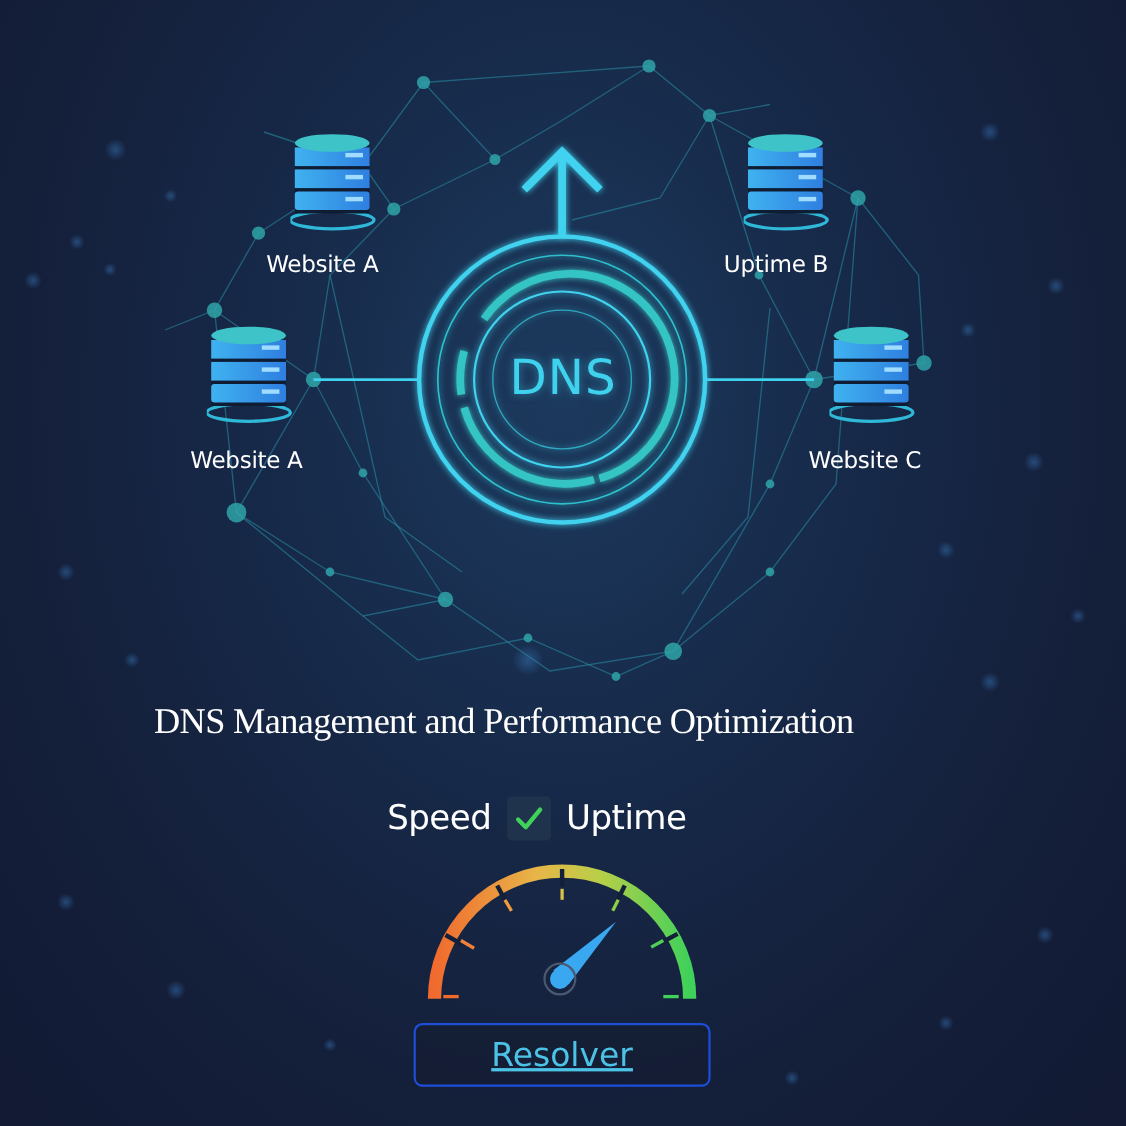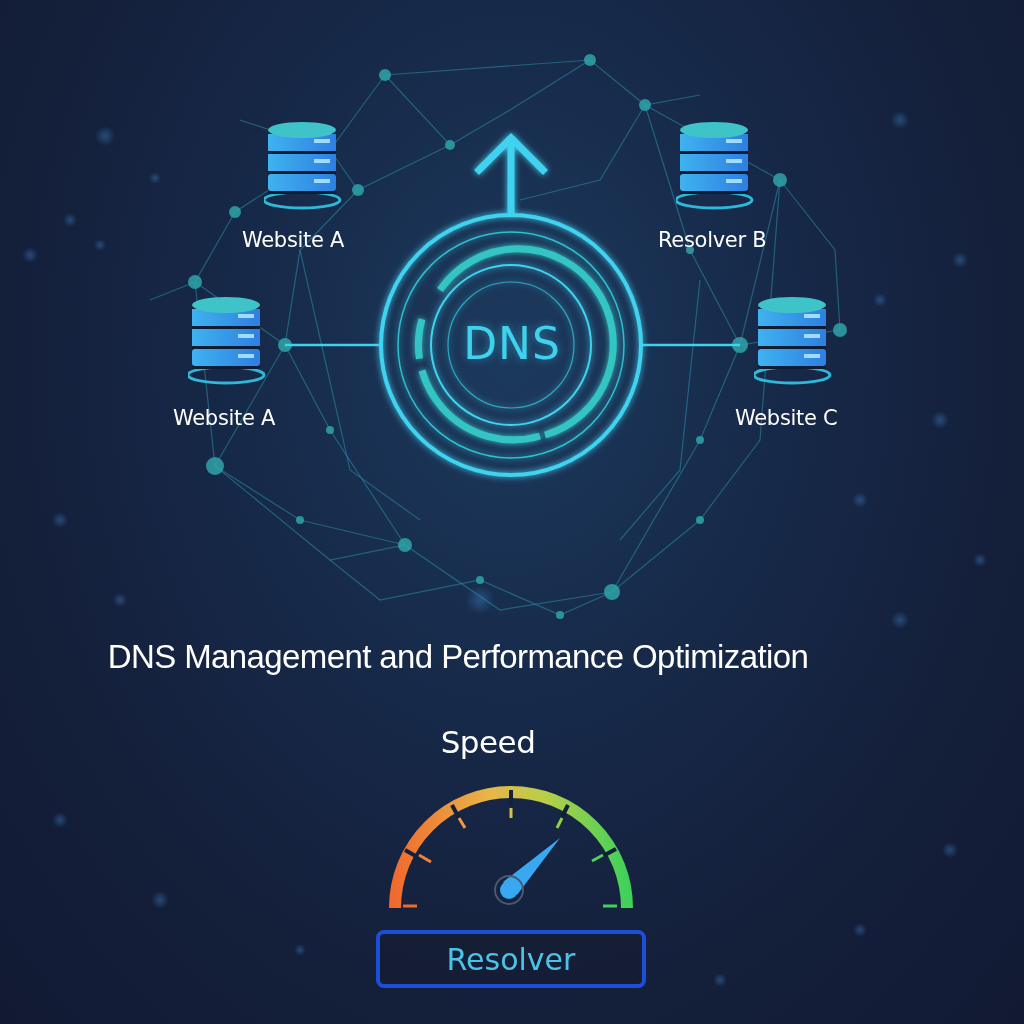--- a/index.html
+++ b/index.html
@@ -15,40 +15,40 @@
     font-family: "DejaVu Sans", sans-serif; letter-spacing: -0.3px; text-align: center;
   }
   .dns-text {
     position: absolute; left: 0; width: 1024px; top: 318px; text-align: center;
     font-size: 44px; color: #3fd2ee; font-family: "DejaVu Sans", sans-serif;
     letter-spacing: 1px;
     text-shadow: 0 0 8px rgba(63,210,238,0.5);
   }
   .title {
     position: absolute; left: 0; width: 916px; top: 638px; text-align: center;
-    color: #ffffff; font-size: 33px; font-family: Liberation Sans, sans-serif;
+    color: #ffffff; font-size: 33px; font-family: Liberation Serif, serif;
     letter-spacing: -0.6px;
   }
   .features {
     position: absolute; left: 0; width: 976px; top: 724px;
     display: flex; justify-content: center; align-items: center; gap: 14px;
     color: #ffffff; font-size: 31px; font-family: "DejaVu Sans", sans-serif;
     letter-spacing: -0.5px;
   }
   .feature { display: flex; align-items: center; gap: 14px; }
   .check {
     width: 40px; height: 40px; border-radius: 4px; background: rgba(40,60,80,0.55);
     display: flex; align-items: center; justify-content: center;
   }
   .resolver {
     position: absolute; left: 376px; top: 930px; width: 270px; height: 58px;
-    border: 4px solid #1d4ed8; border-radius: 8px; box-sizing: border-box;
+    border: 2px solid #1d4ed8; border-radius: 8px; box-sizing: border-box;
     background: rgba(20,28,48,0.6);
     display: flex; align-items: center; justify-content: center;
-    color: #4cc3e6; font-size: 30px; font-family: "DejaVu Sans", sans-serif;
+    color: #4cc3e6; font-size: 30px; font-family: "DejaVu Sans", sans-serif; text-decoration: underline;
   }
 </style>
 </head>
 <body>
 
 <svg class="layer" viewBox="0 0 1024 1024">
   <defs>
     <radialGradient id="bokeh" cx="50%" cy="50%" r="50%">
       <stop offset="0%" stop-color="#3b7fc4" stop-opacity="0.45"></stop>
       <stop offset="100%" stop-color="#3b7fc4" stop-opacity="0"></stop>
@@ -170,28 +170,36 @@
       <rect x="50" y="19" width="16" height="4" fill="#9fdcff"></rect>
       <rect x="50" y="39" width="16" height="4" fill="#9fdcff"></rect>
       <rect x="50" y="59" width="16" height="4" fill="#9fdcff"></rect>
       <ellipse cx="38" cy="10" rx="34" ry="8" fill="#3ec3c8"></ellipse>
     </g>
   </defs>
 </svg>
 
 <div class="label" style="left:242px; top:228px;">Website A</div>
 <div class="label" style="left:173px; top:406px;">Website A</div>
-<div class="label" style="left:658px; top:228px;">Resolver B</div>
+<div class="label" style="left:658px; top:228px;">Uptime B</div>
 <div class="label" style="left:735px; top:406px;">Website C</div>
 
 <div class="title">DNS Management and Performance Optimization</div>
 
 <div class="features">
   <div class="feature">
     <span>Speed</span>
+  </div>
+  <div class="feature">
+    <span class="check">
+      <svg width="26" height="22" viewBox="0 0 26 22">
+          <polyline points="3,12 10,19 23,3" fill="none" stroke="#3fd15a" stroke-width="4" stroke-linecap="round" stroke-linejoin="round"></polyline>
+        </svg>
+    </span>
+    <span>Uptime</span>
   </div>
 </div>
 
 <svg class="layer" viewBox="0 0 1024 1024">
   <defs>
     <linearGradient id="gaugeg" x1="0" x2="1" y1="0" y2="0">
       <stop offset="0%" stop-color="#f06a2e"></stop>
       <stop offset="40%" stop-color="#e8b548"></stop>
       <stop offset="65%" stop-color="#b8cf48"></stop>
       <stop offset="100%" stop-color="#3fd15a"></stop>

